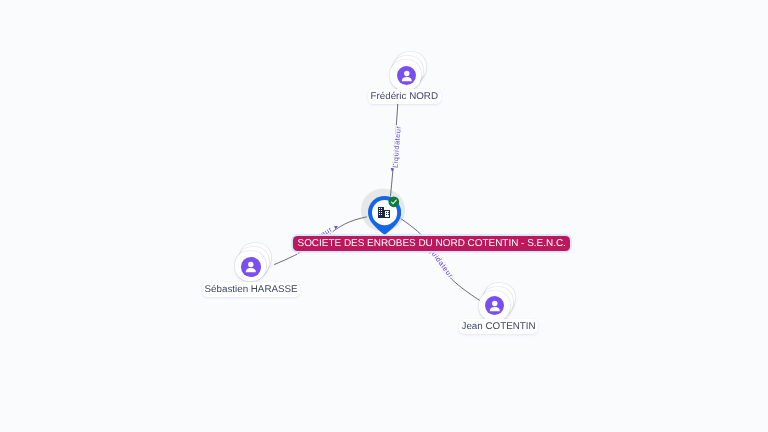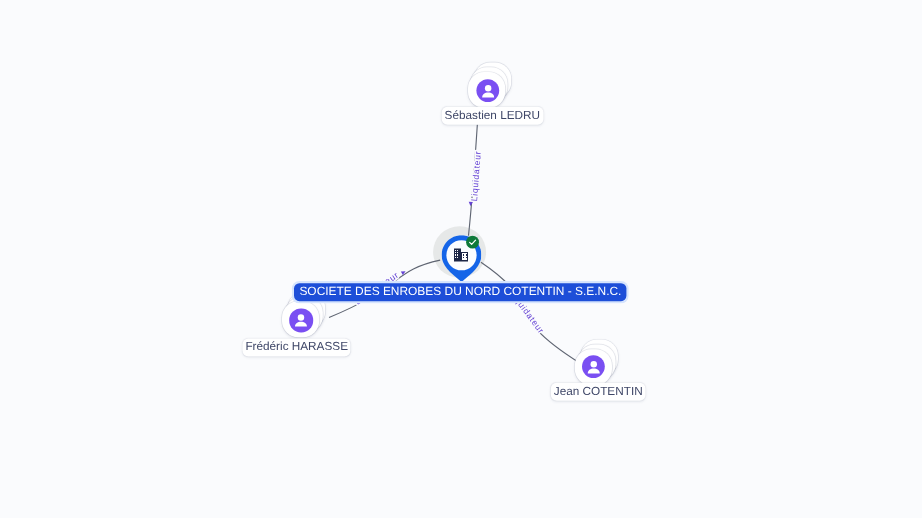--- a/index.html
+++ b/index.html
@@ -7,23 +7,23 @@
        overflow:hidden;position:relative;-webkit-font-smoothing:antialiased;text-rendering:geometricPrecision;}
   #stage{position:absolute;left:0;top:0;width:768px;height:432px;}
   .layer{position:absolute;left:0;top:0;}
   .avatar{position:absolute;width:19.6px;height:19.6px;border-radius:50%;background:#7a4ff2;}
   .avatar svg{position:absolute;left:0;top:0;}
   .pcard{position:absolute;width:31px;height:30px;border-radius:13.5px;background:#ffffff;
          box-shadow:0 1px 2.2px rgba(70,80,110,.17),0 0 0 .5px rgba(150,158,178,.25);}
   .namebox{position:absolute;background:#fff;border-radius:5px;will-change:transform;transform:translateZ(0);
            color:#3e4667;font-size:9.8px;line-height:15px;height:15px;white-space:nowrap;
            box-shadow:0 1px 2.2px rgba(80,90,120,.13),0 0 1px rgba(80,90,120,.10);padding:0 2.5px;}
-  .complabel{position:absolute;z-index:20;will-change:transform;transform:translateZ(0);background:#1d4ed8;color:#fff;border-radius:4.5px;font-size:9.95px;
+  .complabel{position:absolute;z-index:20;will-change:transform;transform:translateZ(0);background:#be185d;color:#fff;border-radius:4.5px;font-size:9.95px;
              line-height:15px;height:15px;padding:0 4.5px;white-space:nowrap;letter-spacing:0px;
-             box-shadow:0 0 0 1.8px #d6e4fd;}
+             box-shadow:0 0 0 1.8px #d6e4fd;margin-left:48px;}
 </style>
 </head>
 <body>
 
 <div id="stage">
 
   <svg class="layer" width="768" height="432">
     <defs>
       <path id="pLedru" d="M 397.8 103.5 C 396.0 131 393.6 166 390.4 196.5"></path>
       <path id="pHarasse" d="M 274.2 264.6 C 336.0 239.0 328.0 225.0 366.8 216.8"></path>
@@ -99,34 +99,34 @@
   <div>
     <div class="pcard" style="left:394.7px;top:52px"></div>
     <div class="pcard" style="left:392.25px;top:55.85px"></div>
     <div class="pcard" style="left:389.8px;top:59.7px"></div>
     <div class="avatar" style="left:396.6px;top:65.9px">
         <svg width="19.6" height="19.6" viewBox="0 0 20 20">
           <circle cx="10" cy="7.7" r="2.75" fill="#ffffff"></circle>
           <path d="M4.9 15.5 C 4.9 12.6 7.2 11.3 10 11.3 C 12.8 11.3 15.1 12.6 15.1 15.5 Z" fill="#ffffff"></path>
         </svg>
       </div>
-    <div class="namebox" style="left:368px;top:89px">Sébastien LEDRU</div>
+    <div class="namebox" style="left:368px;top:89px">Frédéric NORD</div>
   </div>
 
   <div>
     <div class="pcard" style="left:240px;top:243.1px"></div>
     <div class="pcard" style="left:237.55px;top:246.95px"></div>
     <div class="pcard" style="left:235.1px;top:250.8px"></div>
     <div class="avatar" style="left:241.4px;top:257.0px">
         <svg width="19.6" height="19.6" viewBox="0 0 20 20">
           <circle cx="10" cy="7.7" r="2.75" fill="#ffffff"></circle>
           <path d="M4.9 15.5 C 4.9 12.6 7.2 11.3 10 11.3 C 12.8 11.3 15.1 12.6 15.1 15.5 Z" fill="#ffffff"></path>
         </svg>
       </div>
-    <div class="namebox" style="left:202px;top:281.5px">Frédéric HARASSE</div>
+    <div class="namebox" style="left:202px;top:281.5px">Sébastien HARASSE</div>
   </div>
 
   <div>
     <div class="pcard" style="left:484.2px;top:283.2px"></div>
     <div class="pcard" style="left:481.75px;top:287.05px"></div>
     <div class="pcard" style="left:479.3px;top:290.9px"></div>
     <div class="avatar" style="left:484.8px;top:295.5px">
         <svg width="19.6" height="19.6" viewBox="0 0 20 20">
           <circle cx="10" cy="7.7" r="2.75" fill="#ffffff"></circle>
           <path d="M4.9 15.5 C 4.9 12.6 7.2 11.3 10 11.3 C 12.8 11.3 15.1 12.6 15.1 15.5 Z" fill="#ffffff"></path>

